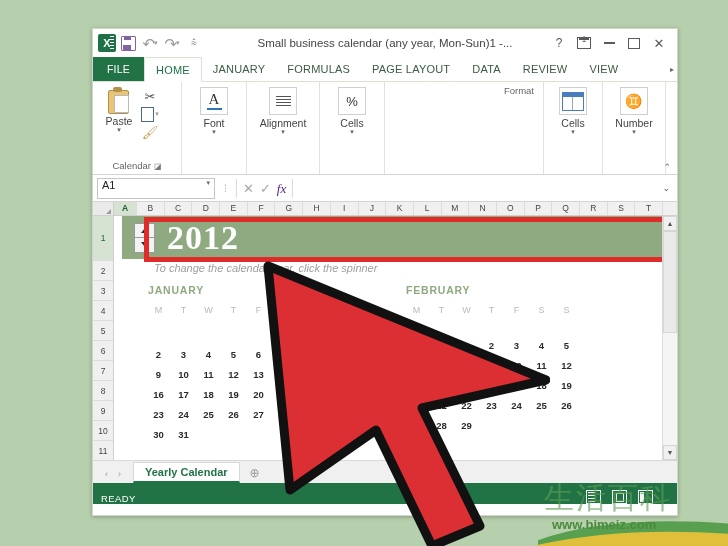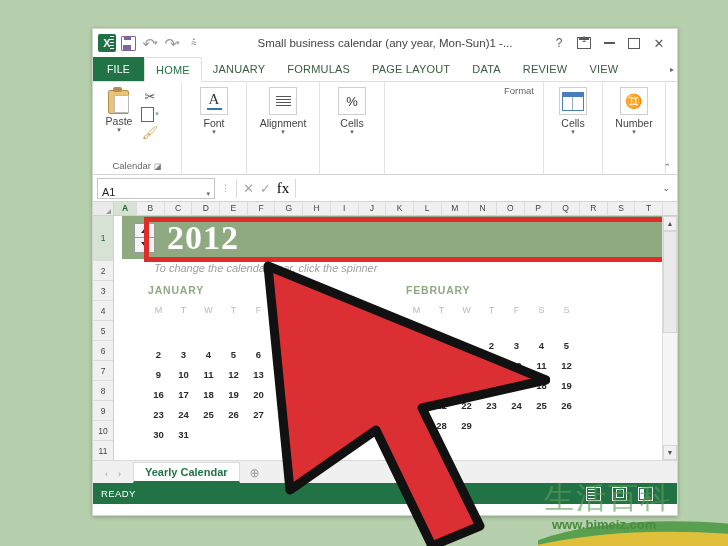--- a/index.html
+++ b/index.html
@@ -90,27 +90,27 @@
   .cells-ic{width:20px;height:17px;border:1px solid #4a7ebb;background:#fff;position:relative;}
   .cells-ic:before{content:"";position:absolute;left:0;top:0;right:0;height:4px;background:#4a7ebb;}
   .cells-ic:after{content:"";position:absolute;left:9px;top:4px;bottom:0;width:1px;background:#9ab;}
   .bino{font-size:14px;color:#3b5c8a;}
   .collapse{position:absolute;right:6px;bottom:2px;font-size:9px;color:#666;}
   .dialog-l{font-size:8px;color:#777;margin-left:3px;}
   
   .fbar{height:26px;display:flex;align-items:center;background:#fff;
         border-bottom:1px solid #d4d4d4;padding:0 4px;gap:3px;}
   .namebox{width:108px;height:19px;border:1px solid #c6c6c6;background:#fff;display:flex;
-           align-items:flex-end;padding:0 4px;font-size:11px;color:#222;}
+           align-items:flex-start;padding:0 4px;font-size:11px;color:#222;}
   .namebox .nb-caret{margin-left:auto;font-size:7px;color:#666;}
   .dots{color:#999;font-size:9px;letter-spacing:0;padding:0 3px;line-height:8px;}
   .fb-btns{display:flex;align-items:center;gap:6px;padding:0 6px;border-left:1px solid #dadada;
            border-right:1px solid #dadada;height:19px;}
   .fb-btns span{font-size:13px;color:#a6a6a6;line-height:1;}
-  .fb-btns .fx{font-family:"Liberation Serif",serif;color:#000000;font-size:15px;}
+  .fb-btns .fx{font-family:"Liberation Serif",serif;font-style:italic;color:#4c1d95;font-size:13px;}
   .finput{flex:1;height:19px;border:none;display:flex;align-items:center;font-size:11px;color:#222;
           padding-left:5px;}
   .fb-caret{font-size:9px;color:#555;padding:0 3px;}
   
   .gridwrap{position:relative;height:258px;background:#fff;display:flex;flex-direction:column;}
   .colhdr{display:flex;height:13px;background:#f0f0f0;border-bottom:1px solid #d0d0d0;}
   .corner{width:20px;flex:none;background:#eaeaea;border-right:1px solid #d0d0d0;position:relative;}
   .corner:after{content:"";position:absolute;right:2px;bottom:1px;border-left:5px solid transparent;
     border-bottom:5px solid #9b9b9b;}
   .colcell{flex:1;font-size:8.5px;color:#444;text-align:center;border-right:1px solid #dcdcdc;
@@ -152,21 +152,21 @@
   .vsb-thumb{height:100px;background:#eaeaea;border:1px solid #d6d6d6;margin:0;}
   .vsb-track{flex:1;}
   
   .tabbar{height:22px;background:#f0f0f0;display:flex;align-items:flex-end;
           border-top:1px solid #d9d9d9;}
   .navarrows{display:flex;gap:10px;padding:0 12px 4px;color:#9a9a9a;font-size:9px;}
   .sheettab{background:#fff;border:1px solid #d9d9d9;border-bottom:2px solid #217346;
             padding:3px 11px 3px;font-size:11px;font-weight:bold;color:#217346;}
   .tabplus{padding:0 10px 3px;color:#9a9a9a;font-size:12px;}
   
-  .statusbar{height:21px;background:#217346;display:flex;align-items:center;
+  .statusbar{height:21px;background:#217346;display:flex;align-items:flex-end;
              padding:0 8px;color:#fff;font-size:9.5px;letter-spacing:.4px;}
   .viewbtns{margin-left:auto;display:flex;gap:11px;padding-right:16px;}
   .vb{width:13px;height:12px;border:1.2px solid #fff;position:relative;opacity:.95;}
   .vb.n:before{content:"";position:absolute;left:1px;top:1px;right:5px;bottom:1px;
     background:repeating-linear-gradient(#fff 0 1px,transparent 1px 3px);}
   .vb.p:before{content:"";position:absolute;left:2.5px;top:1.5px;right:2.5px;bottom:1.5px;border:1px solid #fff;}
   .vb.b:before{content:"";position:absolute;left:1px;top:1px;width:4px;bottom:1px;background:#fff;}
   
   #cursor{position:absolute;left:250px;top:258px;width:300px;height:288px;z-index:30;pointer-events:none;}
   

